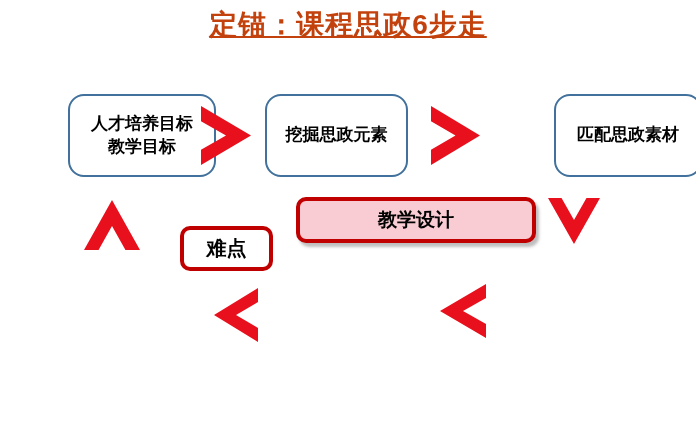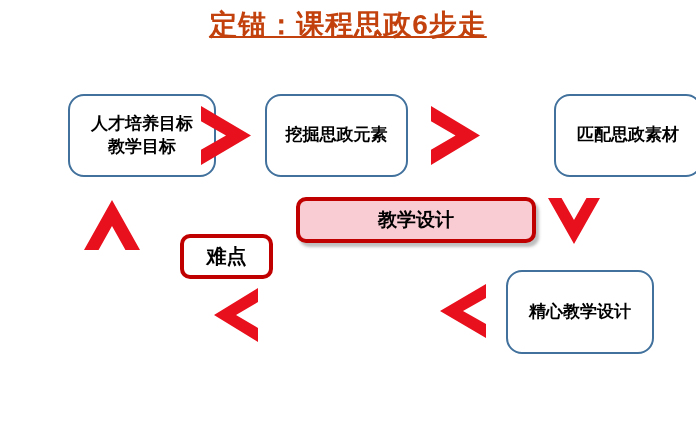--- a/index.html
+++ b/index.html
@@ -61,21 +61,21 @@
 
   <div class="node" style="left:506px; top:94px; width:148px; height:83px;margin-left:48px;">
     <div>匹配思政素材</div>
   </div>
 
   <svg class="chev" style="left:84px; top:200px;" width="56" height="50" viewBox="0 0 100 100" preserveAspectRatio="none">
     <polygon points="0,100 50,0 100,100 74,100 50,52 26,100"></polygon>
   </svg>
 
 
-  <div class="badge" style="left:180px; top:226px; width:93px; height:45px;margin-top:8px;">
+  <div class="badge" style="left:180px; top:226px; width:93px; height:45px;">
     <span>难点</span>
   </div>
 
   <div class="design" style="left:296px; top:197px; width:240px; height:46px;">
     <span>教学设计</span>
   </div>
 
   <svg class="chev" style="left:548px; top:198px;" width="52" height="46" viewBox="0 0 100 100" preserveAspectRatio="none">
     <polygon points="0,0 50,100 100,0 74,0 50,48 26,0"></polygon>
   </svg>
@@ -83,17 +83,14 @@
 
   <svg class="chev" style="left:214px; top:288px;" width="44" height="54" viewBox="0 0 100 100" preserveAspectRatio="none">
     <polygon points="100,0 0,50 100,100 100,74 50,50 100,26"></polygon>
   </svg>
 
 
   <svg class="chev" style="left:440px; top:284px;" width="46" height="54" viewBox="0 0 100 100" preserveAspectRatio="none">
     <polygon points="100,0 0,50 100,100 100,74 50,50 100,26"></polygon>
   </svg>
 
-  <div class="node" style="left:506px; top:270px; width:148px; height:84px;">
-    <div>精心教学设计</div>
-  </div>
 
 </div>
 
 </body></html>

